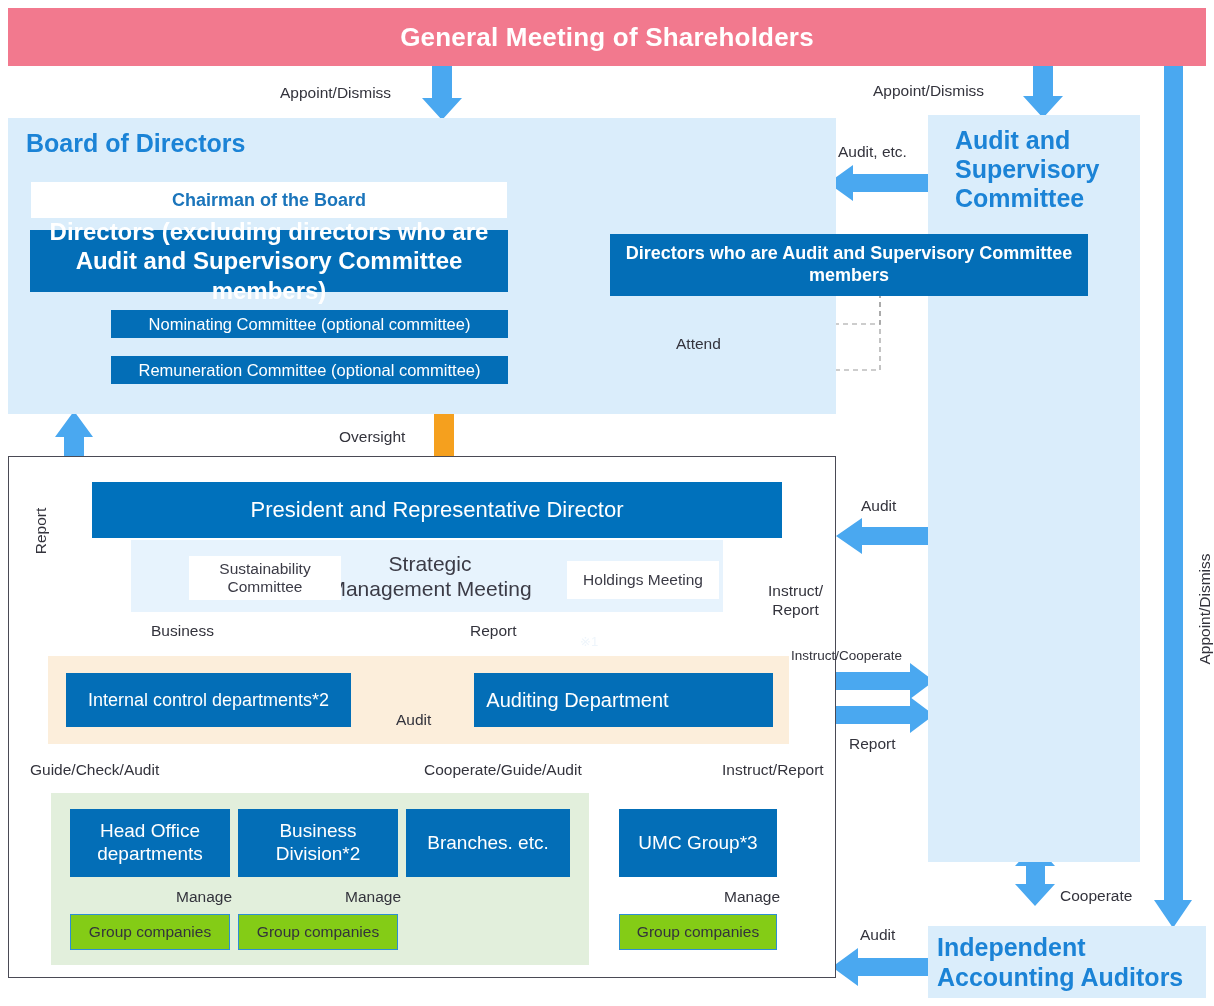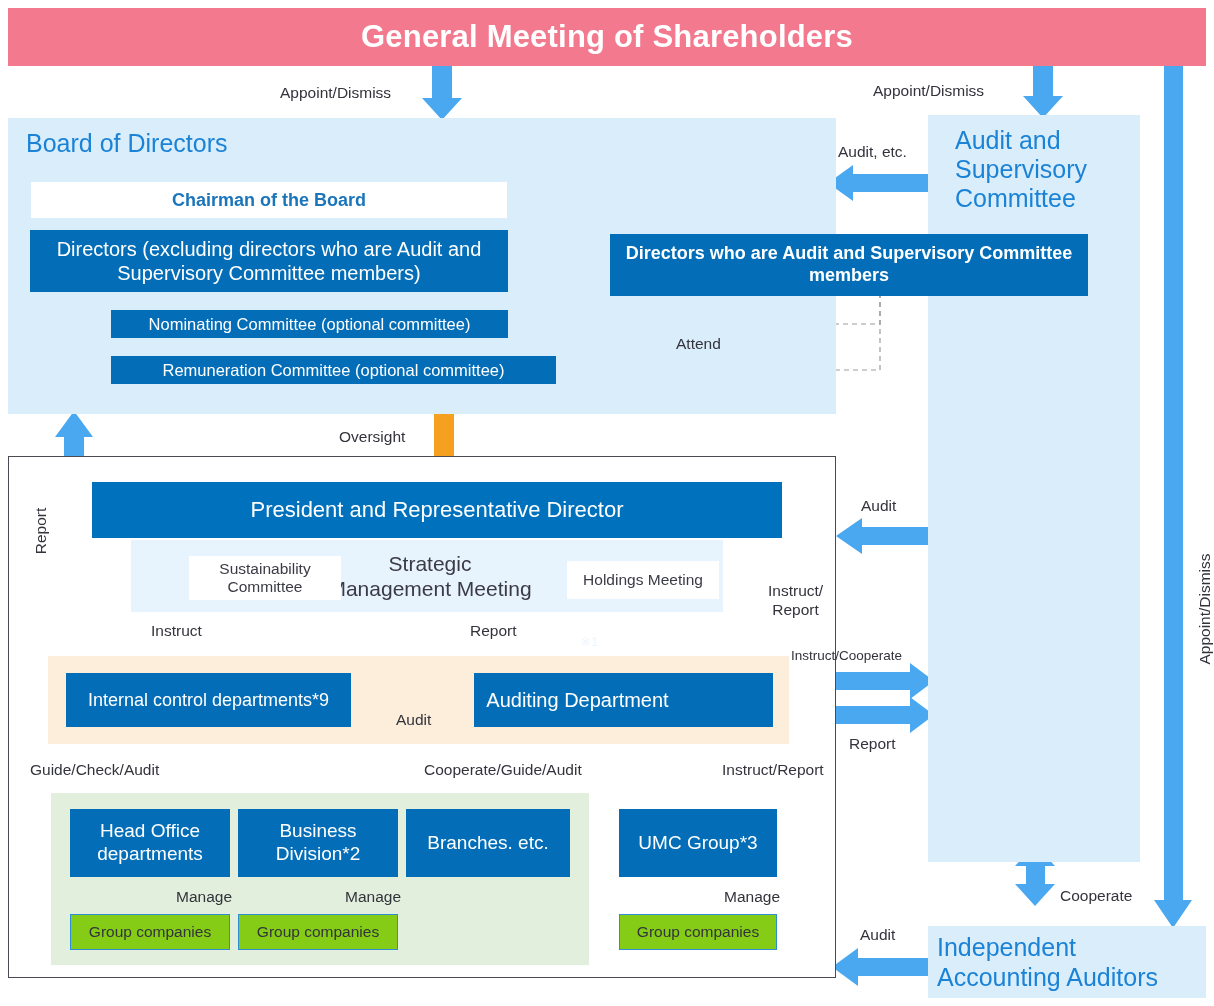--- a/index.html
+++ b/index.html
@@ -12,37 +12,37 @@
     width:1214px;height:1006px;
     overflow:hidden;
     background:#fff;
   }
   .abs{position:absolute;box-sizing:border-box;}
   .ctr{display:flex;align-items:center;justify-content:center;text-align:center;}
 
   
   .pink-bar{
     background:#f2798e;color:#fff;
-    font-size:31px;font-weight:bold;letter-spacing:.2px;
+    font-size:26px;font-weight:bold;letter-spacing:.2px;
   }
   .panel-lightblue{background:#daedfb;}
   .panel-verylight{background:#e7f3fd;}
   .blue-solid{background:#036eb7;color:#ffffff;}
   .blue-solid-2{background:#0071bc;color:#ffffff;}
   .white-box{background:#ffffff;color:#1b75bb;}
   .white-plain{background:#ffffff;color:#3b3b46;}
   .beige{background:#fceedb;}
   .green{background:#e2efdc;}
   .outline-box{background:#ffffff;border:1.5px solid #4a4a55;}
   .group-co{
     background:#84cc16;border:1.2px solid #2e8ed4;color:#33333c;
     font-size:15.5px;
   }
 
-  .hdr-blue{color:#1b83d6;font-weight:normal;}
+  .hdr-blue{color:#1b83d6;font-weight:bold;}
   .lbl{color:#33333c;font-size:15.5px;white-space:nowrap;}
   .lbl-sm{color:#33333c;font-size:13.5px;white-space:nowrap;}
   .lbl-v{color:#33333c;font-size:15.5px;white-space:nowrap;
     transform:rotate(-90deg);transform-origin:center center;}
 
   .wm{color:#eef5fb;font-size:13px;}
 
   svg.arrowlayer{position:absolute;left:0;top:0;width:1214px;height:1006px;
     pointer-events:none;}
 </style>
@@ -155,25 +155,25 @@
   <div class="abs pink-bar ctr" style="left:8px;top:8px;width:1198px;height:58px;">
     <span>General Meeting of Shareholders</span>
   </div>
 
   <div class="abs panel-lightblue" style="left:8px;top:118px;width:828px;height:296px;"></div>
 
   <div class="abs hdr-blue" style="left:26px;top:129px;width:400px;font-size:25px;">Board of Directors</div>
 
   <div class="abs white-box ctr" style="left:31px;top:182px;width:476px;height:36px;font-size:18px;font-weight:bold;">Chairman of the Board</div>
 
-  <div class="abs blue-solid ctr" style="left:30px;top:230px;width:478px;height:62px;font-size:20px;font-weight:normal;line-height:1.22;padding:0 0;">Directors (excluding directors who are Audit and Supervisory Committee members)</div>
+  <div class="abs blue-solid ctr" style="left:30px;top:230px;width:478px;height:62px;font-size:24px;font-weight:bold;line-height:1.22;padding:0 0;">Directors (excluding directors who are Audit and Supervisory Committee members)</div>
 
   <div class="abs blue-solid ctr" style="left:111px;top:310px;width:397px;height:28px;font-size:16.5px;">Nominating Committee (optional committee)</div>
 
-  <div class="abs blue-solid ctr" style="left:111px;top:356px;width:445px;height:28px;font-size:16.5px;">Remuneration Committee (optional committee)</div>
+  <div class="abs blue-solid ctr" style="left:111px;top:356px;width:397px;height:28px;font-size:16.5px;">Remuneration Committee (optional committee)</div>
 
   <div class="abs panel-lightblue" style="left:928px;top:115px;width:212px;height:747px;"></div>
 
   <div class="abs hdr-blue" style="left:955px;top:126px;width:190px;font-size:25px;line-height:1.16;">Audit and Supervisory Committee</div>
 
   <div class="abs blue-solid ctr" style="left:610px;top:234px;width:478px;height:62px;font-size:18px;font-weight:bold;line-height:1.22;padding:0 10px;">Directors who are Audit and Supervisory Committee members</div>
 
   <div class="abs outline-box" style="left:8px;top:456px;width:828px;height:522px;"></div>
 
   <div class="abs blue-solid-2 ctr" style="left:92px;top:482px;width:690px;height:56px;font-size:22px;">President and Representative Director</div>
@@ -181,21 +181,21 @@
   <div class="abs panel-verylight" style="left:131px;top:540px;width:592px;height:72px;"></div>
 
   <div class="abs ctr" style="left:325px;top:544px;width:210px;height:64px;font-size:21px;color:#3b3b46;line-height:1.2;">Strategic Management Meeting</div>
 
   <div class="abs white-plain ctr" style="left:153px;top:556px;width:152px;height:44px;font-size:15.5px;line-height:1.16;margin-left:36px;">Sustainability Committee</div>
 
   <div class="abs white-plain ctr" style="left:567px;top:561px;width:152px;height:38px;font-size:15.5px;">Holdings Meeting</div>
 
   <div class="abs beige" style="left:48px;top:656px;width:741px;height:88px;"></div>
 
-  <div class="abs blue-solid ctr" style="left:66px;top:673px;width:285px;height:54px;font-size:18px;">Internal control departments*9</div>
+  <div class="abs blue-solid ctr" style="left:66px;top:673px;width:285px;height:54px;font-size:18px;">Internal control departments*2</div>
 
   <div class="abs blue-solid ctr" style="left:474px;top:673px;width:299px;height:54px;font-size:20px;padding-right:92px;">Auditing Department</div>
 
   <div class="abs wm" style="left:580px;top:634px;">※1</div>
 
   <div class="abs green" style="left:51px;top:793px;width:538px;height:172px;"></div>
 
   <div class="abs blue-solid ctr" style="left:70px;top:809px;width:160px;height:68px;font-size:19px;line-height:1.2;">Head Office departments</div>
 
   <div class="abs blue-solid ctr" style="left:238px;top:809px;width:160px;height:68px;font-size:19px;line-height:1.2;">Business Division*2</div>
@@ -224,21 +224,21 @@
   <div class="abs lbl-v" style="left:1130px;top:600px;width:150px;text-align:center;">Appoint/Dismiss</div>
 
   <div class="abs lbl" style="left:838px;top:143px;">Audit, etc.</div>
 
   <div class="abs lbl" style="left:676px;top:335px;">Attend</div>
 
   <div class="abs lbl" style="left:339px;top:428px;">Oversight</div>
 
   <div class="abs lbl-v" style="left:-5px;top:522px;width:92px;text-align:center;">Report</div>
 
-  <div class="abs lbl" style="left:151px;top:622px;">Instruct</div>
+  <div class="abs lbl" style="left:151px;top:622px;">Business</div>
 
   <div class="abs lbl" style="left:470px;top:622px;">Report</div>
 
   <div class="abs lbl" style="left:861px;top:497px;">Audit</div>
 
   <div class="abs lbl" style="left:768px;top:582px;white-space:pre-line;line-height:1.22;text-align:center;">Instruct/
 Report</div>
 
   <div class="abs lbl-sm" style="left:791px;top:648px;">Instruct/Cooperate</div>
 

